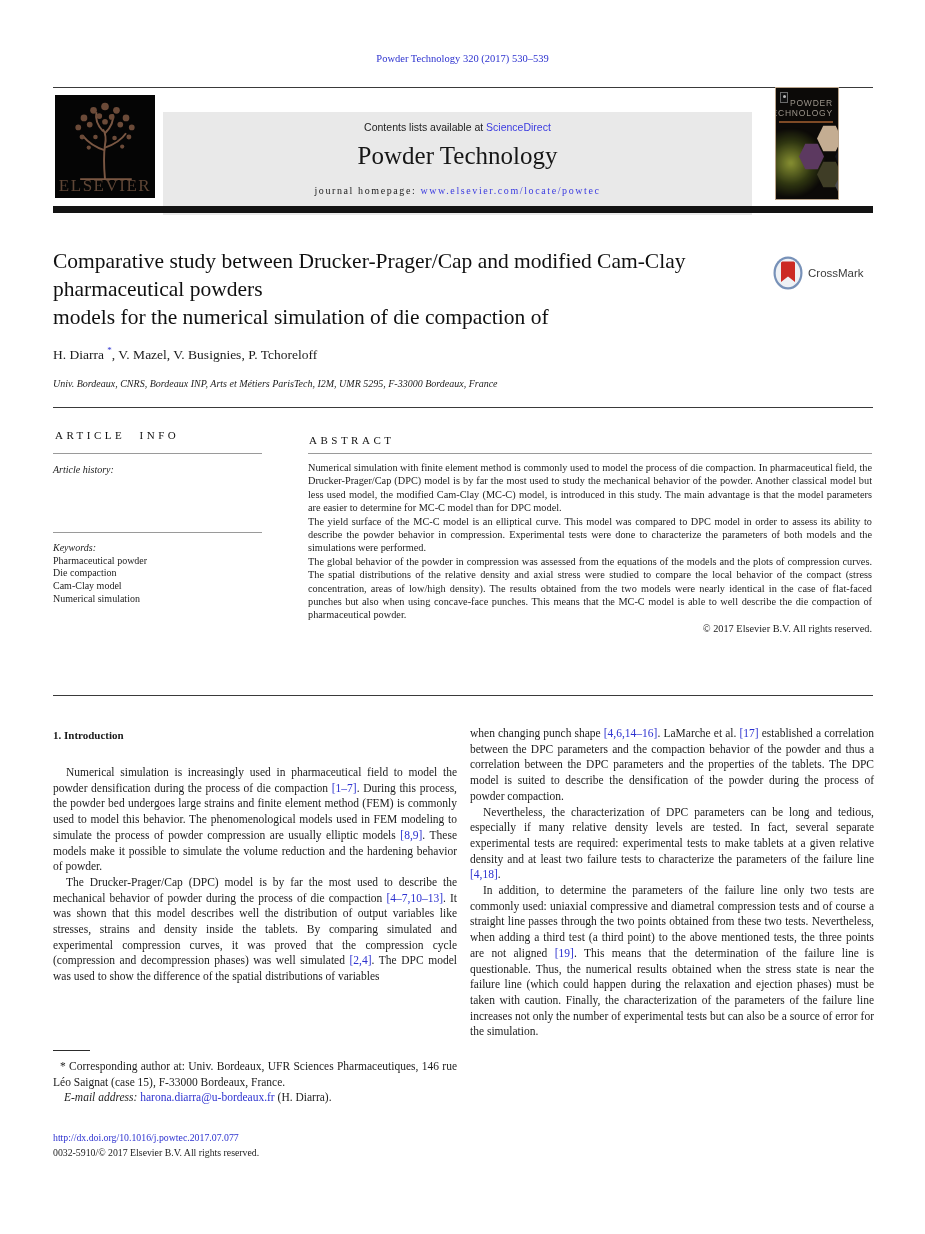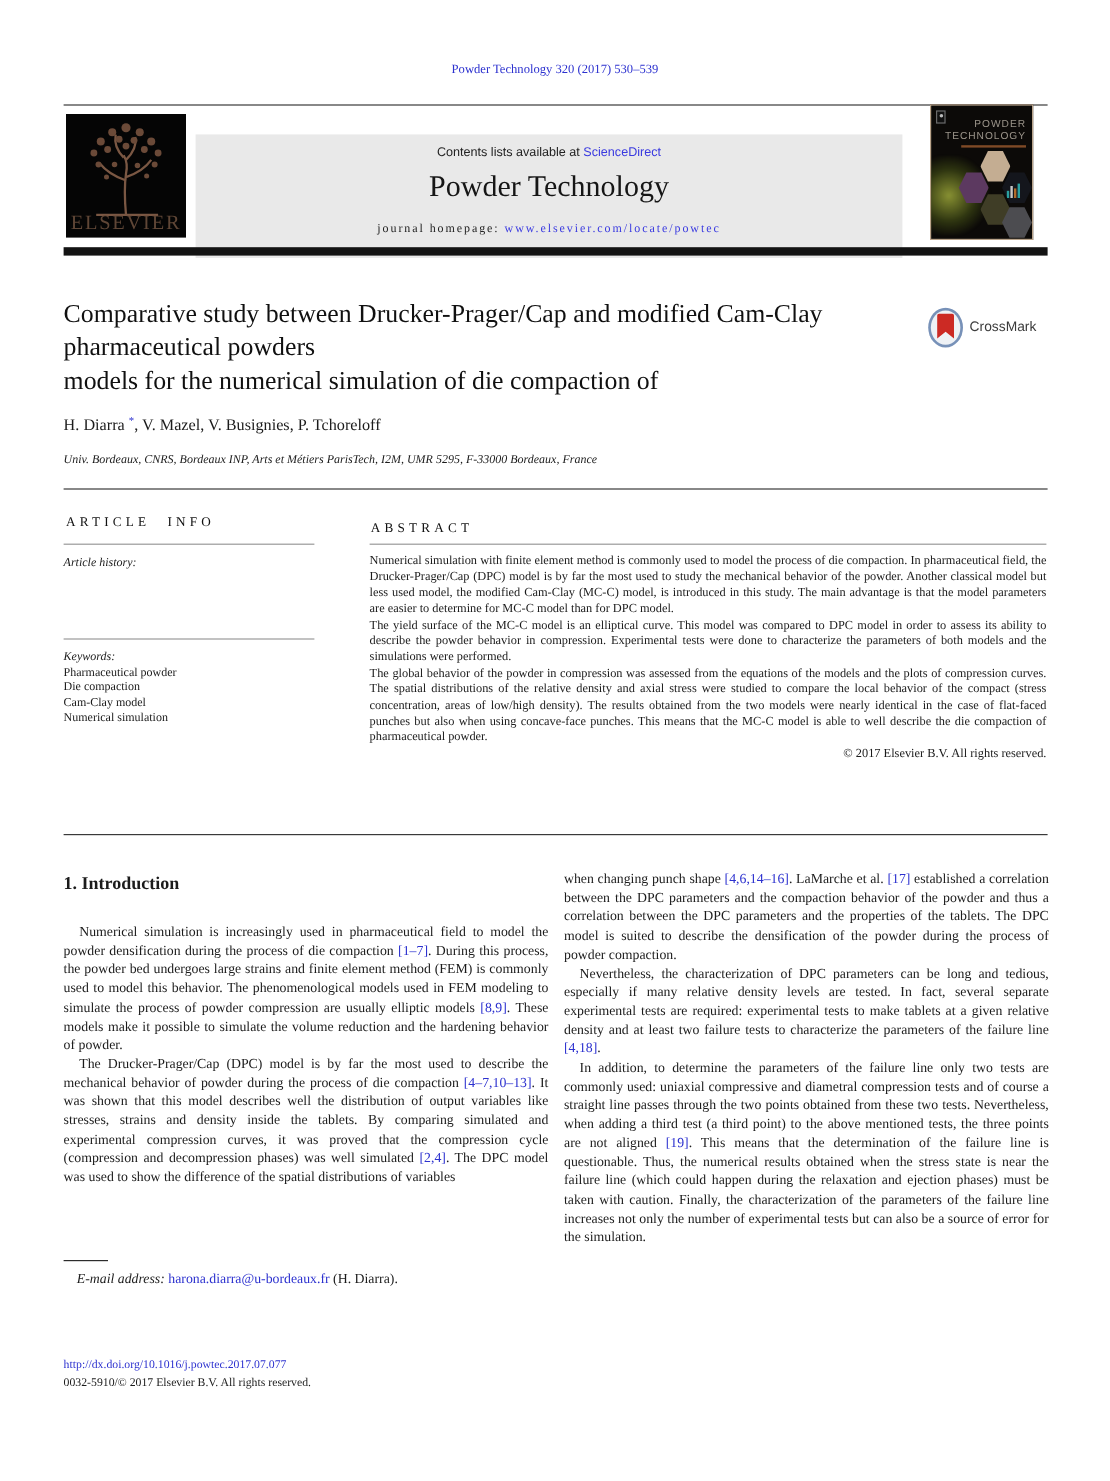--- a/index.html
+++ b/index.html
@@ -24,21 +24,21 @@
   
   .rule-top{top:87px;left:53px;width:820px;}
   .elsevier-box{left:55px;top:95px;width:100px;height:103px;background:#050505;overflow:hidden;text-align:center;}
   .elsevier-word{position:absolute;bottom:2px;left:0;width:100%;color:#5f4636;font-size:17px;letter-spacing:1.5px;font-family:"Liberation Serif",serif;}
   .banner-center{left:163px;top:112px;width:589px;height:103px;background:var(--banner-bg);text-align:center;}
   .contents-line{padding-top:9px;font-size:10.5px;font-family:"Liberation Sans",sans-serif;color:#222;}
   .sciencedirect{color:#3a3ae0;}
   .banner-title{margin-top:9px;font-size:25px;color:#161616;}
   .homepage-line{margin-top:15px;font-size:10px;font-family:Liberation Serif, serif;letter-spacing:1.6px;color:#222;}
   .homepage-url{color:#3a3ae0;}
-  .cover-box{left:775px;top:87px;width:86px;height:113px;background:#0c0a08;border:1px solid #b9a38a;overflow:hidden;}
+  .cover-box{left:775px;top:87px;width:64px;height:113px;background:#0c0a08;border:1px solid #b9a38a;overflow:hidden;}
   .cover-title{position:absolute;top:11px;right:5px;text-align:right;color:#9b948a;
     font-family:"Liberation Sans",sans-serif;font-size:8.5px;line-height:9.5px;letter-spacing:0.8px;}
   .cover-subtitle-bar{position:absolute;top:33px;right:5px;width:54px;height:2px;background:#7e4a26;}
   .cover-swirl{position:absolute;left:-14px;top:42px;width:64px;height:66px;
     background:radial-gradient(circle at 45% 50%, rgba(150,160,55,0.9) 0%, rgba(80,95,25,0.5) 45%, rgba(0,0,0,0) 72%);
     filter:blur(1px);}
   .hex{position:absolute;clip-path:polygon(25% 3%,75% 3%,100% 50%,75% 97%,25% 97%,0 50%);width:25px;height:27px;}
   .hex-bars{position:absolute;left:4px;bottom:5px;display:flex;gap:1px;align-items:flex-end;}
   .hex-bars i{display:block;width:2px;}
   .cover-mark{position:absolute;top:4px;left:4px;width:8px;height:11px;border:1px solid #6a6a6a;background:#111;}
@@ -65,21 +65,21 @@
   .info-rule-b{top:532px;left:53px;width:209px;}
   .keywords-block{top:542px;}
   .abstract-block{top:461px;left:308px;width:564px;font-size:10.3px;line-height:13.4px;text-align:justify;}
   .abstract-block p{margin:0;}
   .copyright{text-align:right;margin-top:1px;}
   .rule-3{top:695px;left:53px;width:820px;}
 
   
   .columns{top:726px;left:53px;width:821px;display:flex;gap:13px;}
   .col{width:404px;}
-  .body-heading{font-size:15px;font-weight:bold;margin:3px 0 24px 0;}
+  .body-heading{font-size:11px;font-weight:bold;margin:3px 0 24px 0;}
   .para{margin:0;font-size:11.5px;line-height:15.7px;text-align:justify;}
   .para.indent{text-indent:13px;}
   .ref{color:var(--link);}
   .it{font-style:italic;}
   .sup{vertical-align:super;font-size:9px;}
 
   
   .footnote{top:1050px;left:53px;width:404px;font-size:9.5px;line-height:13.5px;}
   .fn-rule{width:37px;height:1px;background:#2c2c2c;margin-bottom:8px;}
   .footnote p{margin:0;text-align:justify;}
@@ -222,20 +222,21 @@
         <p class="para"><span>when changing punch shape </span><span class="ref">[4,6,14–16]</span><span>. LaMarche et al. </span><span class="ref">[17]</span><span> established a correlation between the DPC parameters and the compaction behavior of the powder and thus a correlation between the DPC parameters and the properties of the tablets. The DPC model is suited to describe the densification of the powder during the process of powder compaction.</span></p>
         <p class="para indent"><span>Nevertheless, the characterization of DPC parameters can be long and tedious, especially if many relative density levels are tested. In fact, several separate experimental tests are required: experimental tests to make tablets at a given relative density and at least two failure tests to characterize the parameters of the failure line </span><span class="ref">[4,18]</span><span>.</span></p>
         <p class="para indent"><span>In addition, to determine the parameters of the failure line only two tests are commonly used: uniaxial compressive and diametral compression tests and of course a straight line passes through the two points obtained from these two tests. Nevertheless, when adding a third test (a third point) to the above mentioned tests, the three points are not aligned </span><span class="ref">[19]</span><span>. This means that the determination of the failure line is questionable. Thus, the numerical results obtained when the stress state is near the failure line (which could happen during the relaxation and ejection phases) must be taken with caution. Finally, the characterization of the parameters of the failure line increases not only the number of experimental tests but can also be a source of error for the simulation.</span></p>
       </div>
   </div>
 </div>
 
 <div class="abs footnote">
   <div class="fn-rule"></div>
   <div>
+      <p class="para fn-first"><span>* Corresponding author at: Univ. Bordeaux, UFR Sciences Pharmaceutiques, 146 rue Léo Saignat (case 15), F-33000 Bordeaux, France.</span></p>
       <p class="para email"><span class="it">E-mail address: </span><span class="ref">harona.diarra@u-bordeaux.fr</span><span> (H. Diarra).</span></p>
     </div>
 </div>
 
 <div class="abs footer-block">
   <div class="doi">http://dx.doi.org/10.1016/j.powtec.2017.07.077</div>
   <div>0032-5910/© 2017 Elsevier B.V. All rights reserved.</div>
 </div>
 
 </body></html>

